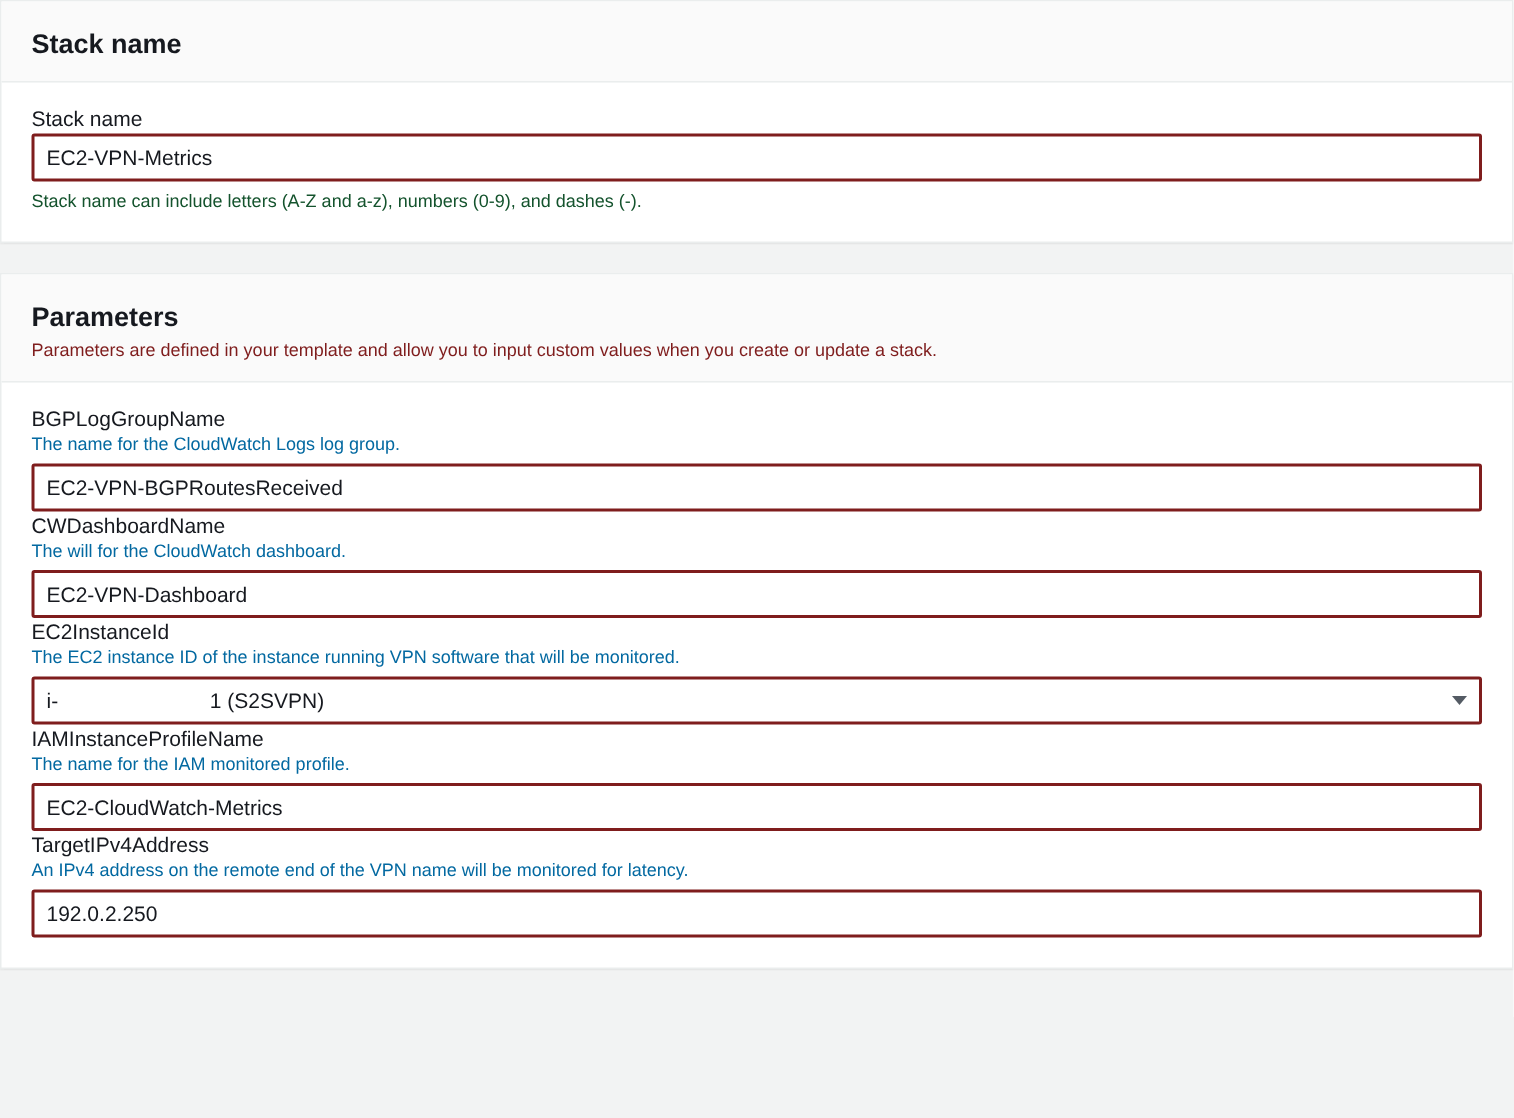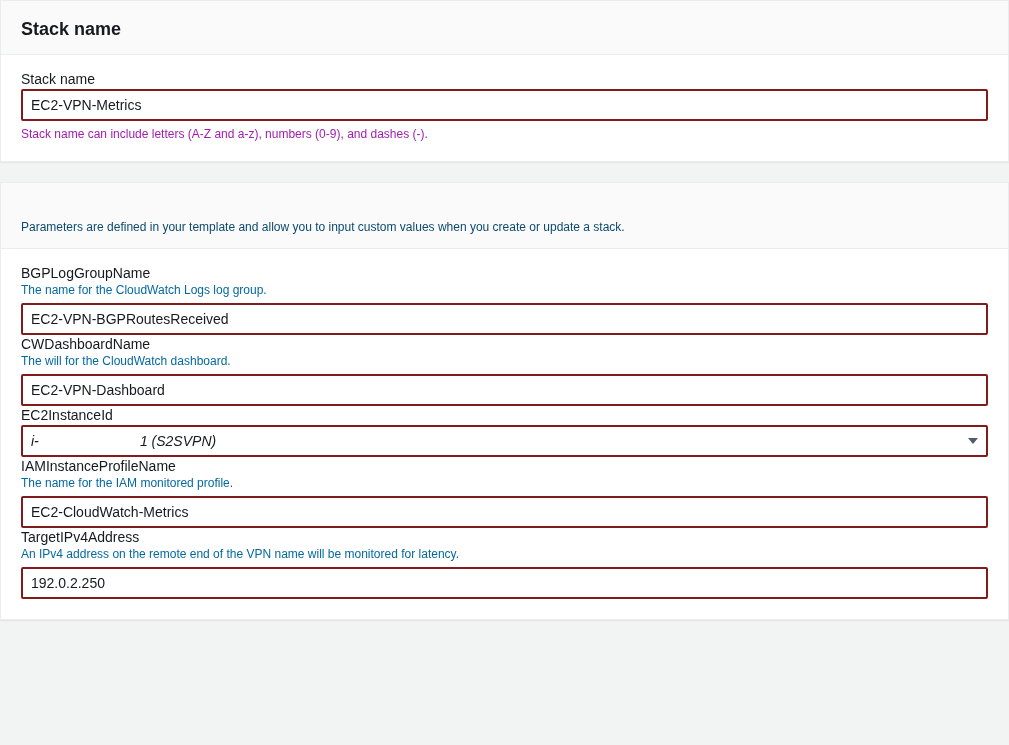--- a/index.html
+++ b/index.html
@@ -22,22 +22,22 @@
       border-bottom: 1px solid #eaeded;
       background: #fafafa;
     }
     .panel-title {
       font-size: 18px;
       font-weight: 700;
       color: #16191f;
     }
     .panel-subtitle {
       font-size: 12px;
-      color: #0c4a6e;
-      margin-top: 19px;
+      color: #7f1d1d;
+      margin-top: 4px;
       font-weight: 400;
     }
     .panel-body {
       padding: 16px 20px 20px 20px;
     }
     .form-field {
       margin-bottom: 1px;
     }
     .form-field:last-child { margin-bottom: 0; }
     .field-label {
@@ -65,36 +65,35 @@
     }
     .select-wrapper {
       position: relative;
     }
     .select-input {
       padding-right: 20px;
       appearance: none;
       -webkit-appearance: none;
       cursor: pointer;
       background: #fff;
-      font-style: italic;
     }
     .select-caret {
       position: absolute;
       right: 10px;
       top: 50%;
       transform: translateY(-50%);
       pointer-events: none;
       width: 0; height: 0;
       border-left: 5px solid transparent;
       border-right: 5px solid transparent;
       border-top: 6px solid #545b64;
     }
     .field-bottom-hint {
       font-size: 12px;
-      color: #a21caf;
+      color: #14532d;
       margin-top: 6px;
     }
   </style>
 </head>
 <body>
 
 <div class="panel">
   <div class="panel-header">
     <div class="panel-title">Stack name</div>
   </div>
@@ -102,38 +101,40 @@
     <div class="form-field">
       <label class="field-label">Stack name</label>
       <input type="text" class="text-input" value="EC2-VPN-Metrics" style="">
       <div class="field-bottom-hint">Stack name can include letters (A-Z and a-z), numbers (0-9), and dashes (-).</div>
     </div>
   </div>
 </div>
 
 <div class="panel">
   <div class="panel-header">
+    <div class="panel-title">Parameters</div>
     <div class="panel-subtitle">Parameters are defined in your template and allow you to input custom values when you create or update a stack.</div>
   </div>
   <div class="panel-body">
 
     <div class="form-field">
       <label class="field-label">BGPLogGroupName</label>
       <div class="field-hint">The name for the CloudWatch Logs log group.</div>
       <input type="text" class="text-input" value="EC2-VPN-BGPRoutesReceived" style="">
     </div>
 
     <div class="form-field">
       <label class="field-label">CWDashboardName</label>
       <div class="field-hint">The will for the CloudWatch dashboard.</div>
       <input type="text" class="text-input" value="EC2-VPN-Dashboard" style="">
     </div>
 
     <div class="form-field">
       <label class="field-label">EC2InstanceId</label>
+      <div class="field-hint">The EC2 instance ID of the instance running VPN software that will be monitored.</div>
       <div class="select-wrapper">
         <div class="select-input" style="white-space:pre; display:flex; align-items:center;">i-                          1 (S2SVPN)</div>
         <div class="select-caret"></div>
       </div>
     </div>
 
     <div class="form-field">
       <label class="field-label">IAMInstanceProfileName</label>
       <div class="field-hint">The name for the IAM monitored profile.</div>
       <input type="text" class="text-input" value="EC2-CloudWatch-Metrics" style="">

